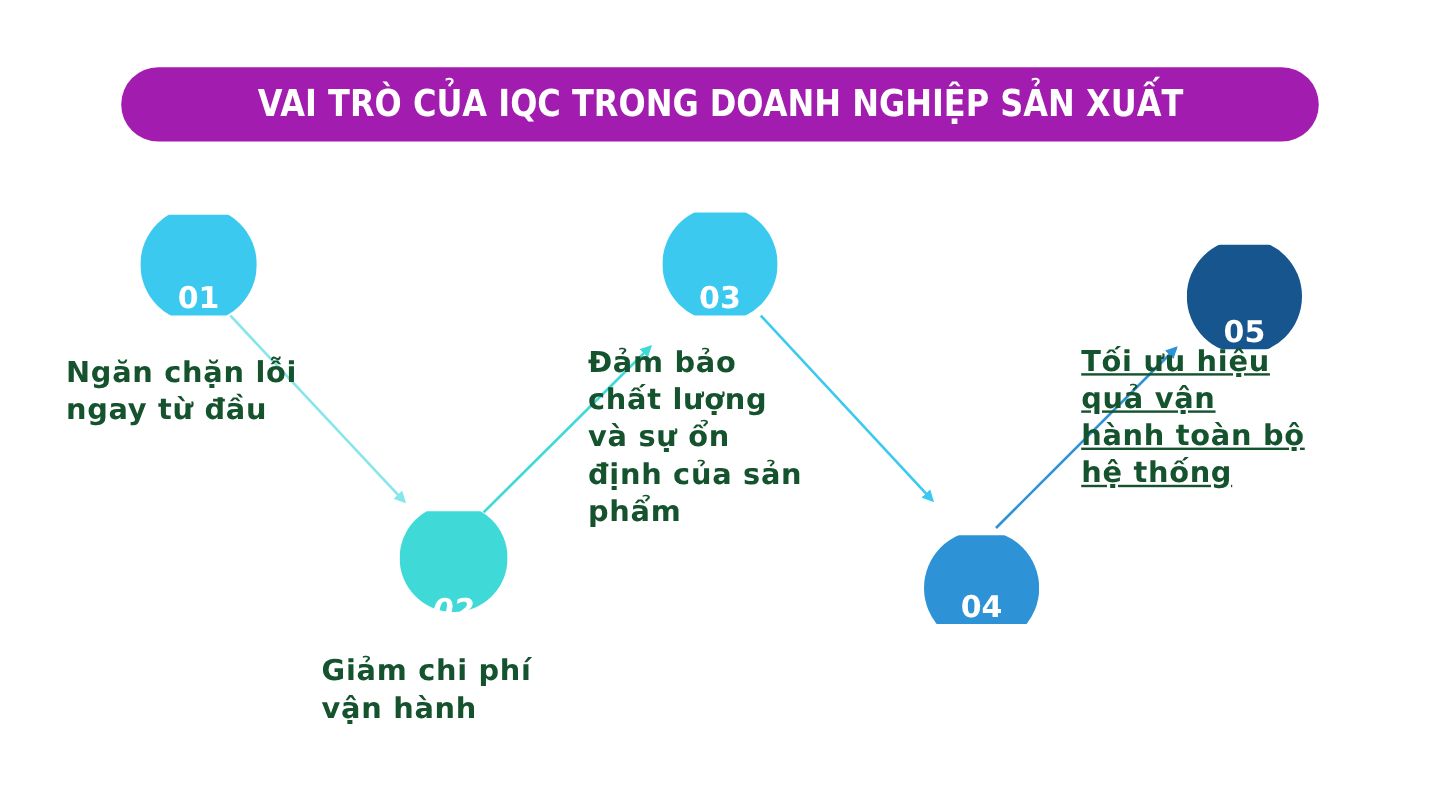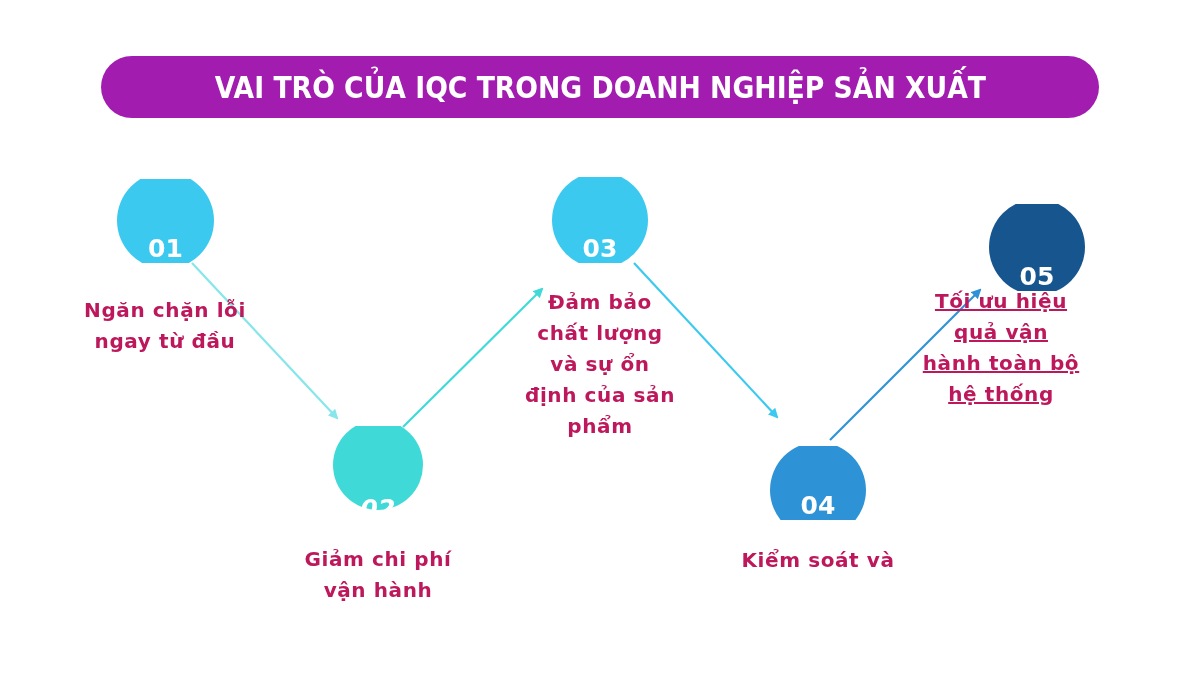--- a/index.html
+++ b/index.html
@@ -5,21 +5,21 @@
   html, body { margin:0; padding:0; }
   body { width:1200px; height:675px; background:#ffffff; position:relative; overflow:hidden;
          font-family:"DejaVu Sans", "Liberation Sans", sans-serif; }
   .title-bar { position:absolute; left:101px; top:56px; width:998px; height:62px; border-radius:31px;
                background:#a21caf; display:flex; align-items:center; justify-content:center; }
   .title-bar span { color:#fff; font-weight:bold; font-size:31px; letter-spacing:0px;
                     font-family:"DejaVu Sans", sans-serif; transform:scaleX(0.86); white-space:nowrap; display:inline-block; }
   .node { position:absolute; overflow:hidden; display:flex; align-items:flex-end; justify-content:center; }
   .node .disc { position:absolute; border-radius:50%; }
   .node .num { position:relative; color:#fff; font-weight:bold; font-size:25px; font-family:"DejaVu Sans", sans-serif; }
-  .label { position:absolute; color:#be185d; font-weight:bold; font-size:20px; line-height:31px; text-align:center;
+  .label { position:absolute; color:#14532d; font-weight:bold; font-size:24px; line-height:31px; 
            font-family:"DejaVu Sans", sans-serif; letter-spacing:0.6px; }
   svg.arrows { position:absolute; left:0; top:0; }
 </style>
 </head>
 <body>
 
 <div class="title-bar">
   <span>VAI TRÒ CỦA IQC TRONG DOANH NGHIỆP SẢN XUẤT</span>
 </div>
 
@@ -72,21 +72,20 @@
   <div>và sự ổn</div>
   <div>định của sản</div>
   <div>phẩm</div>
 </div>
 
 <div class="node" style="left:770px; top:446px; width:96px; height:74px;">
   <div class="disc" style="left:0; top:-4px; width:96px; height:96px; background:#2E93D6;"></div>
   <span class="num">04</span>
 </div>
 <div class="label" style="left:703px; top:545px; width:230px;">
-  <div>Kiểm soát và</div>
 </div>
 
 <div class="node" style="left:989px; top:204px; width:96px; height:87px;">
   <div class="disc" style="left:0; top:-5px; width:96px; height:96px; background:#17558F;"></div>
   <span class="num">05</span>
 </div>
 <div class="label" style="left:901px; top:286px; width:200px;text-decoration:underline;">
   <div>Tối ưu hiệu</div>
   <div>quả vận</div>
   <div>hành toàn bộ</div>

